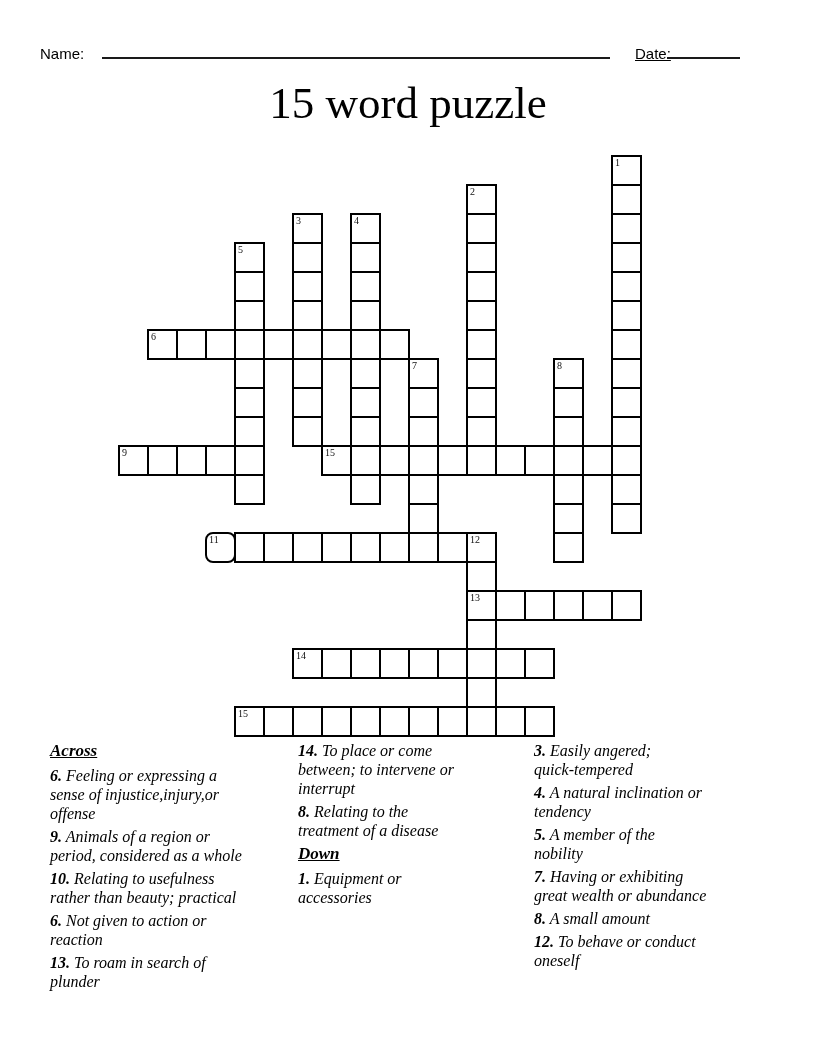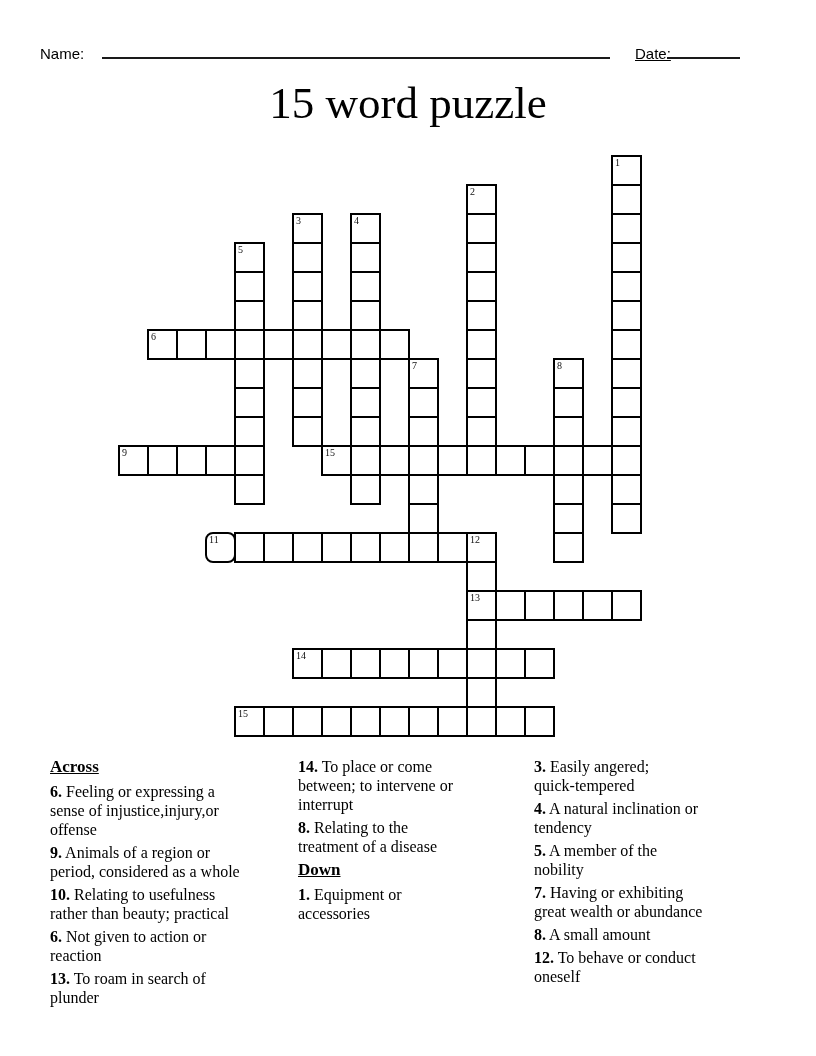--- a/index.html
+++ b/index.html
@@ -61,23 +61,24 @@
     left: 2px;
     font-family: "Liberation Serif", serif;
     font-size: 10px;
     line-height: 11px;
     color: #111;
   }
 
   
   .clue-col {
     position: absolute;
-    top: 713px;
+    top: 697px;
     font-size: 16px;
     line-height: 19px;
+    font-style: italic;
   }
   .clue-heading {
     font-size: 17px;
     font-weight: bold;
     text-decoration: underline;
     margin-bottom: 5px;
     line-height: 20px;
   }
   .clue { margin-bottom: 4px; }
   .clue b { font-weight: bold; }

